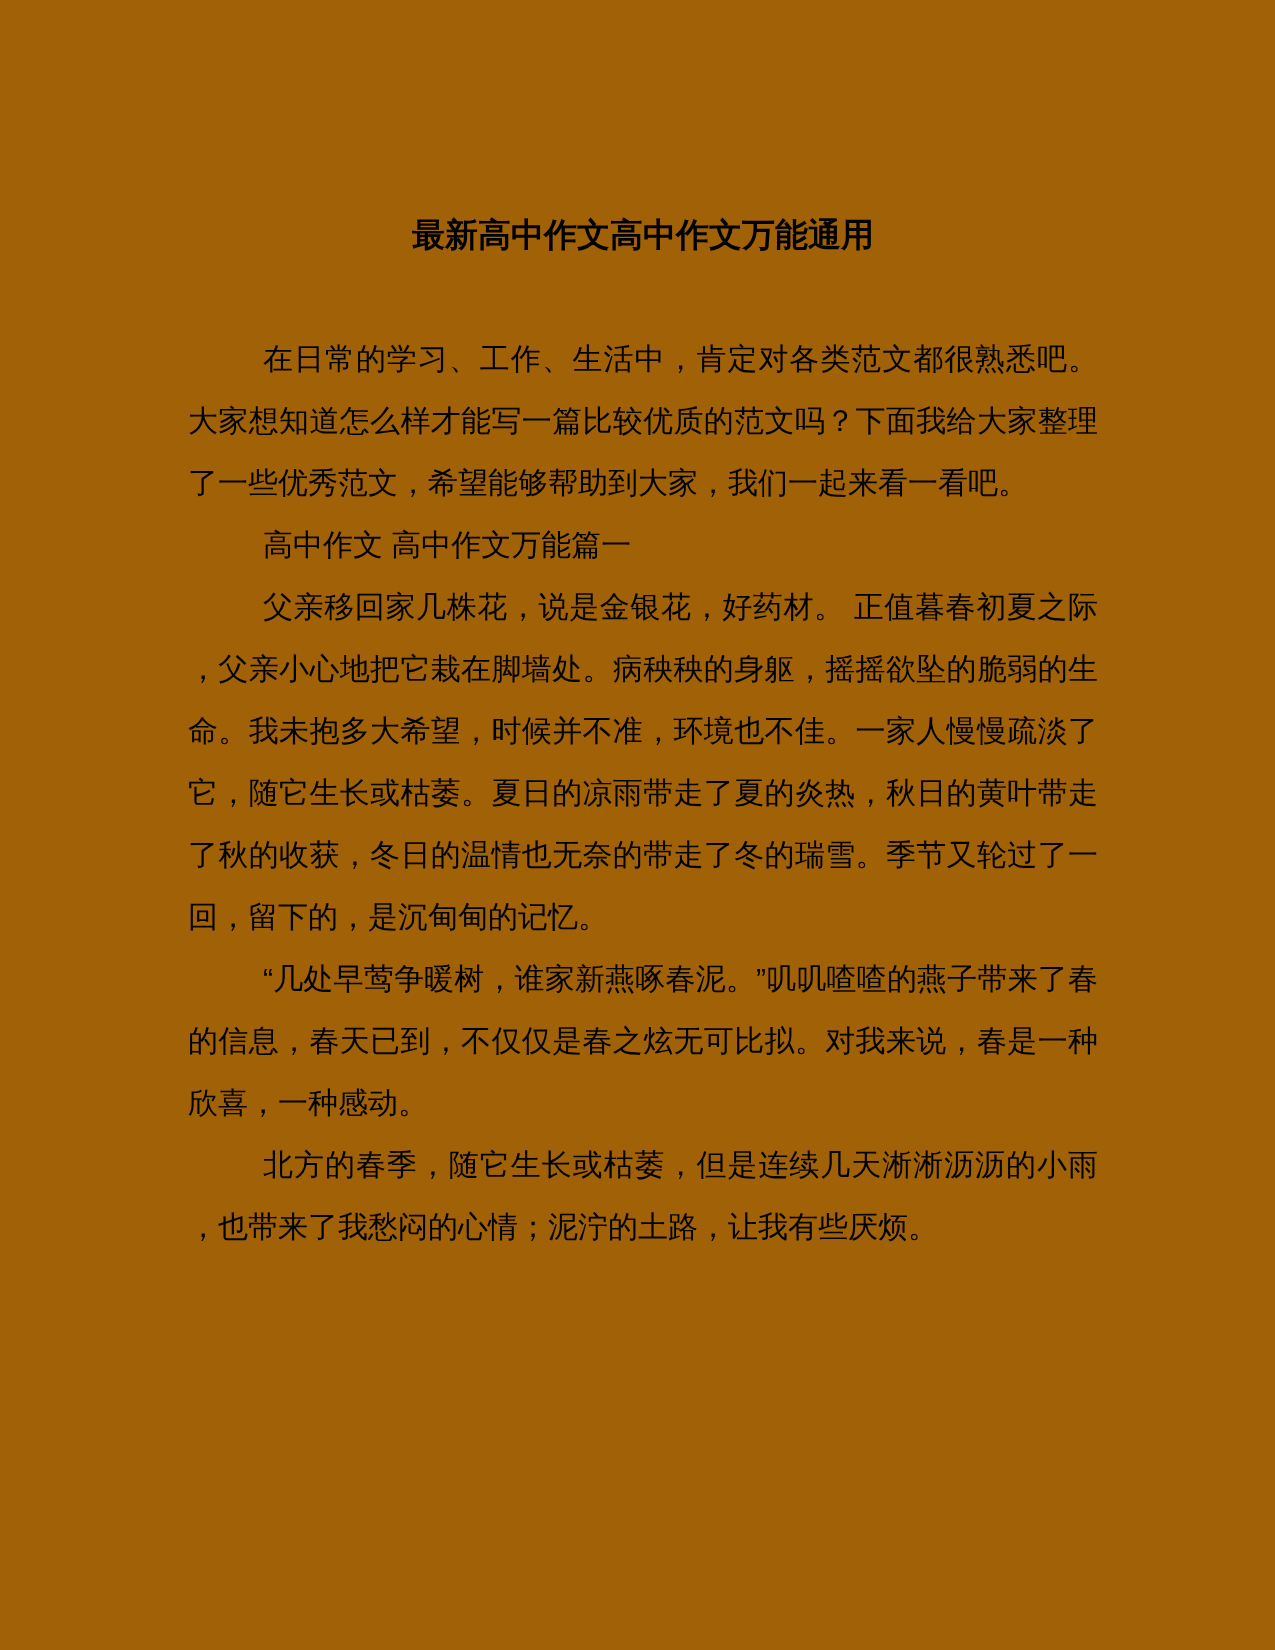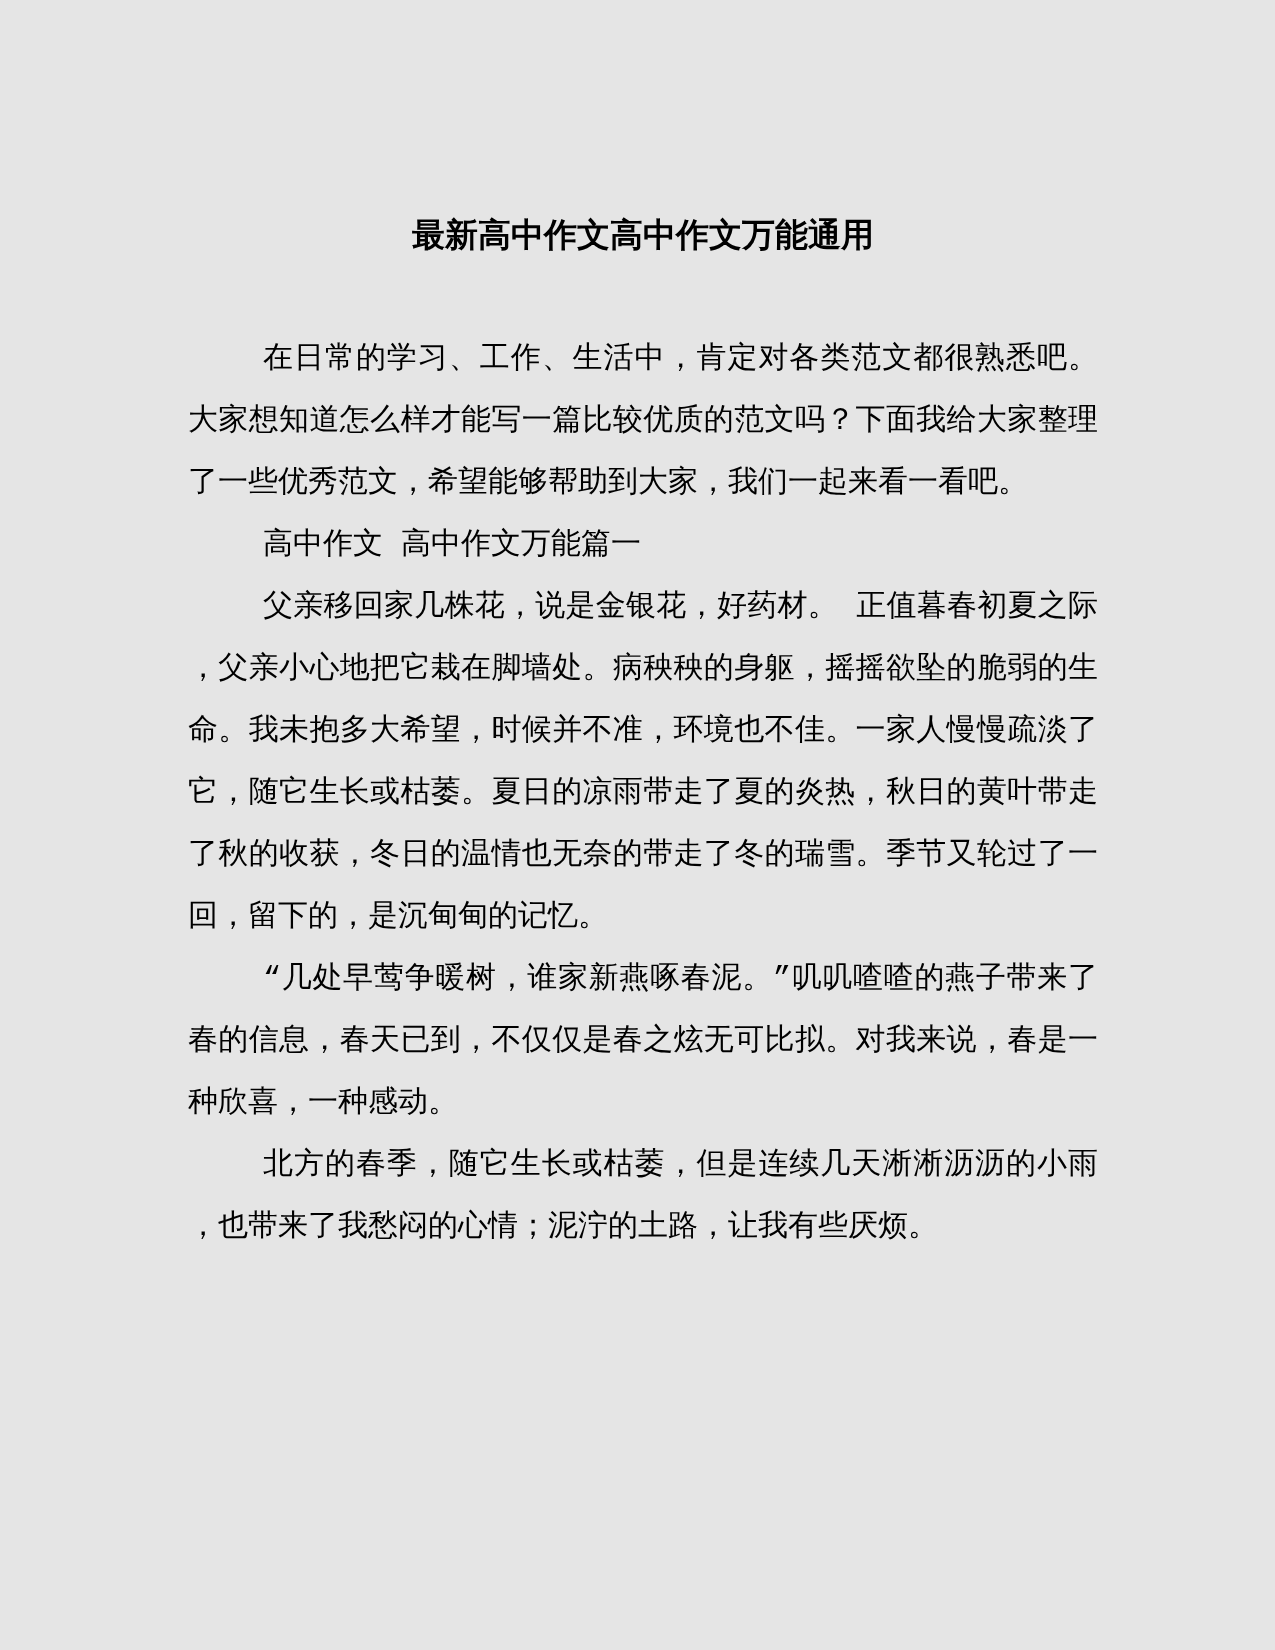--- a/index.html
+++ b/index.html
@@ -4,41 +4,41 @@
 <style>
   html, body {
     margin: 0;
     padding: 0;
     background: #ffffff;
   }
   .page {
     position: relative;
     width: 1275px;
     height: 1650px;
-    background: #e5e5e5;
+    background: #a16207;
     overflow: hidden;
     color: #000000;
   }
   .content {
     position: absolute;
     left: 188px;
     top: 204px;
     width: 910px;
   }
   .doc-title {
     font-family: "Liberation Sans", sans-serif;
     font-weight: 700;
     font-size: 33px;
     line-height: 62px;
     text-align: center;
     margin: 0 0 62px 0;
     color: #000000;
   }
   .essay-body p {
-    font-family: Liberation Mono, monospace;
+    font-family: Liberation Sans, sans-serif;
     font-size: 30px;
     line-height: 62px;
     text-align: justify;
     text-indent: 75px;
     margin: 0;
     word-break: break-all;
     line-break: anywhere;
     color: #000000;
   }
 </style>

